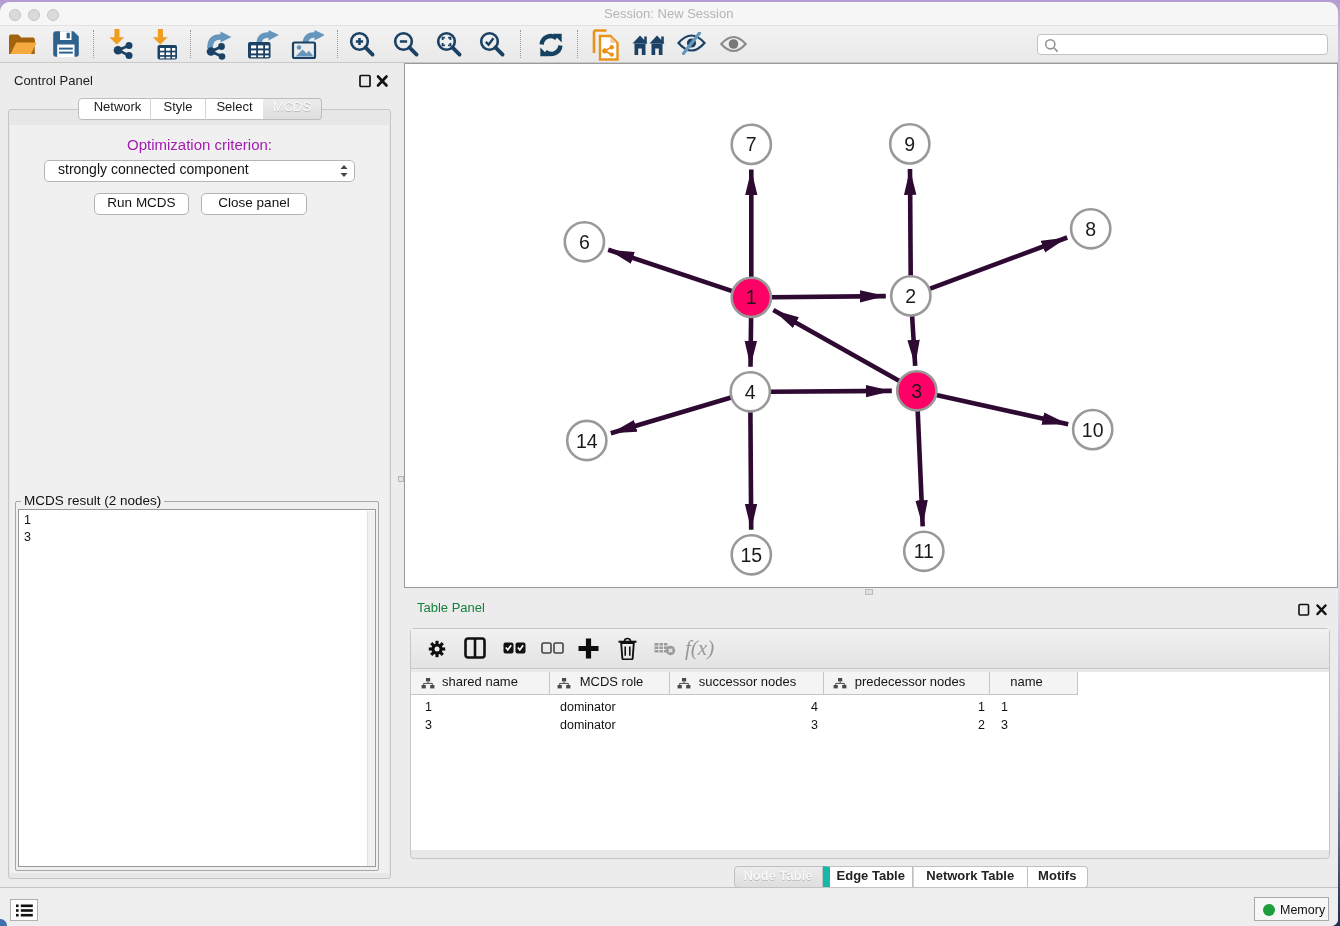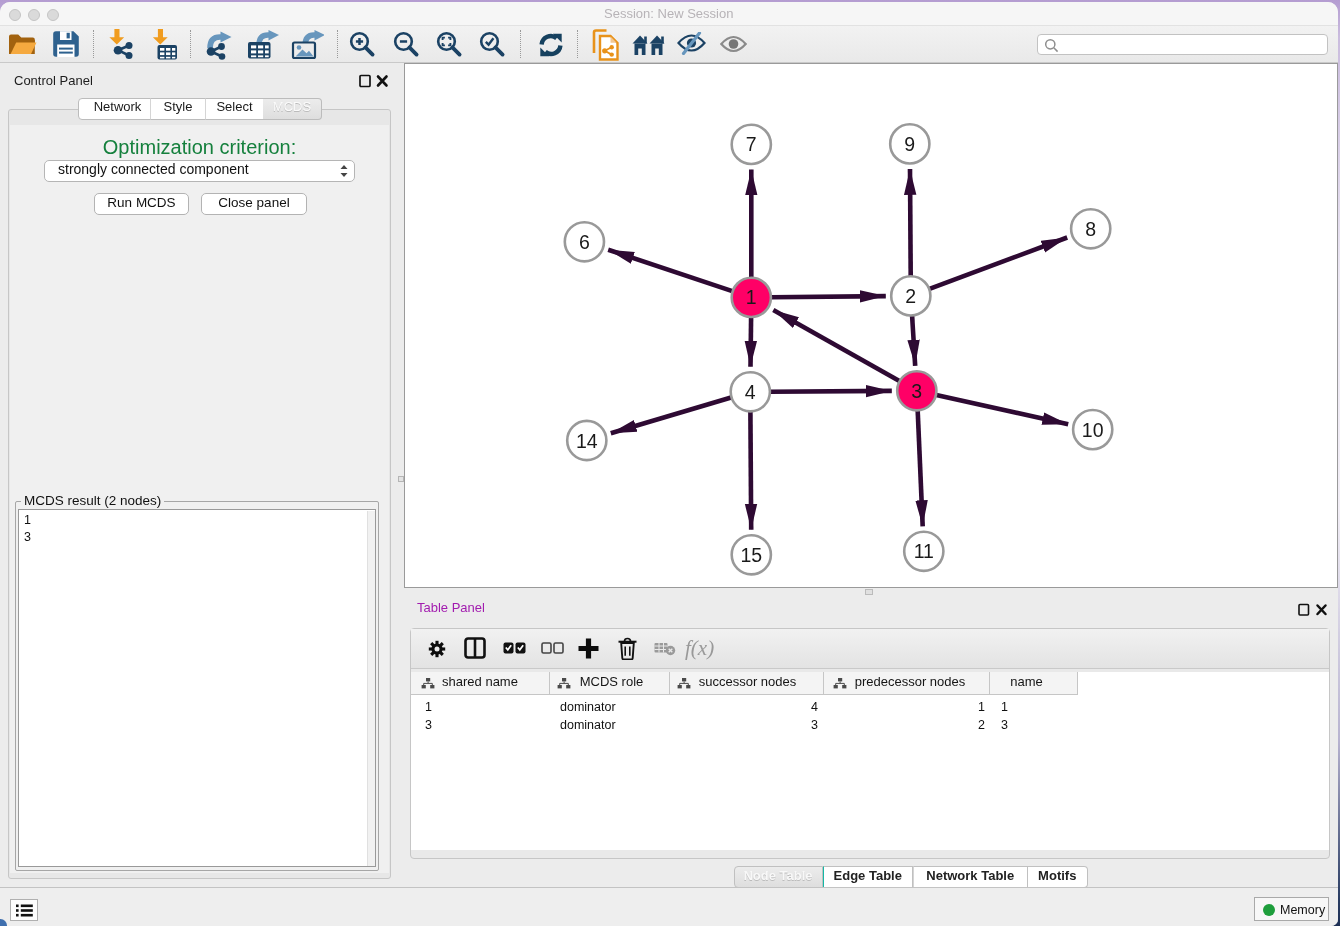--- a/index.html
+++ b/index.html
@@ -15,36 +15,36 @@
 #toolbar { position:absolute; left:0; top:24px; width:100%; height:37px; background:linear-gradient(#f2f2f2,#e9e9e9); border-bottom:1px solid #c9c9c9; }
 .tsep { position:absolute; top:4px; height:28px; width:0; border-left:1px dotted #9a9a9a; }
 #search { position:absolute; left:1037px; top:7.5px; width:291px; height:21px; background:#fff; border:1px solid #c2c2c2; border-radius:4px; }
 
 #mainbg { position:absolute; left:0; top:61px; width:100%; height:824px; background:#ececec; }
 
 #cp-title { position:absolute; left:14px; top:71px; font-size:13px; color:#1d1d1d; }
 .tab { position:absolute; top:95.5px; height:22px; background:#fff; border:1px solid #bcbcbc; font-size:13px; color:#1a1a1a; text-align:center; line-height:16.5px; }
 #tabpane { position:absolute; left:8px; top:107px; width:383px; height:770px; border:1px solid #c6c6c6; border-radius:3px; background:#e7e7e7; }
 #innerpane { position:absolute; left:10px; top:123px; width:379px; height:748px; background:#f0f0f0; }
-#optlabel { position:absolute; left:0px; top:133.5px; width:399px; text-align:center; font-size:20px; color:#15803d; }
+#optlabel { position:absolute; left:0px; top:133.5px; width:399px; text-align:center; font-size:15px; color:#a21caf; }
 #combo { position:absolute; left:44px; top:158px; width:311px; height:22px; background:#fff; border:1px solid #b5b5b5; border-radius:5px; font-size:14px; color:#111; line-height:17px; padding-left:13px; }
 .btn { position:absolute; top:191px; height:22px; background:#fff; border:1px solid #b3b3b3; border-radius:5px; font-size:13.5px; color:#111; text-align:center; line-height:17px; }
 #grp { position:absolute; left:15px; top:499px; width:364px; height:370px; border:1px solid #a6a6a6; border-radius:2px; }
 #grplabel { position:absolute; left:21px; top:491px; background:#f0f0f0; padding:0 3px; font-size:13.5px; color:#111; }
 #grpwhite { position:absolute; left:18px; top:507px; width:358px; height:358px; background:#fff; border:1px solid #999; font-size:12.5px; color:#111; line-height:16.5px; padding:2px 0 0 5px; }
 #grpsb { position:absolute; left:348px; top:1px; width:8px; height:355px; background:#f1f1f1; border-left:1px solid #e0e0e0; }
 
 #vgrip { position:absolute; left:398px; top:473.5px; width:5.5px; height:6px; background:#e3e3e3; border:1px solid #b5b5b5; }
 
 #netframe { position:absolute; left:404px; top:61px; width:934px; height:525px; border:1px solid #9a9a9a; background:#fff; }
 #nettitle { position:absolute; left:0; top:0; width:100%; height:26px; background:linear-gradient(#f4f4f4,#d2d2d2); border-bottom:1px solid #ababab; }
 #nettext { position:absolute; left:0; top:5px; width:100%; text-align:center; font-size:13px; font-weight:700; color:#1c1c1c; }
 .tfl { position:absolute; top:7px; width:13px; height:13px; border-radius:50%; }
 
-#tp-title { position:absolute; left:417px; top:598px; font-size:13px; color:#a21caf; }
+#tp-title { position:absolute; left:417px; top:598px; font-size:13px; color:#15803d; }
 #tpbox { position:absolute; left:410px; top:626px; width:920px; height:231px; background:#e9e9e9; border:1px solid #c6c6c6; border-radius:4px; }
 #tptoolbar { position:absolute; left:0px; top:0px; width:918px; height:40px; background:linear-gradient(#f1f1f1,#e3e3e3); border-bottom:1px solid #c9c9c9; }
 #tpwhite { position:absolute; left:0px; top:43px; width:918px; height:178px; background:#fff; }
 .hcell { position:absolute; top:0; height:23px; background:#f4f4f4; border-right:1px solid #c6c6c6; border-bottom:1px solid #c6c6c6; font-size:13px; color:#151515; text-align:center; line-height:19px; }
 .cell { position:absolute; font-size:12.5px; color:#111; }
 
 .btab { position:absolute; top:864px; height:22px; border:1px solid #c0c0c0; background:#fff; font-size:13px; font-weight:700; color:#222; text-align:center; line-height:17px;margin-left:40px; }
 
 #statusbar { position:absolute; left:0; top:885px; width:100%; height:39px; border-top:1px solid #c3c3c3; background:#eeeeee; }
 #listbtn { position:absolute; left:10px; top:11px; width:28px; height:22px; background:#fdfdfd; border:1px solid #b0b0b0; }
@@ -385,21 +385,21 @@
       <div class="cell" style="left:562px; top:28px; width:12px; text-align:right;">1</div>
       <div class="cell" style="left:590px; top:28px;">1</div>
       <div class="cell" style="left:14px; top:45.5px;">3</div>
       <div class="cell" style="left:149px; top:45.5px;">dominator</div>
       <div class="cell" style="left:395px; top:45.5px; width:12px; text-align:right;">3</div>
       <div class="cell" style="left:562px; top:45.5px; width:12px; text-align:right;">2</div>
       <div class="cell" style="left:590px; top:45.5px;">3</div>
     </div>
   </div>
   <div class="btab" style="left:693.5px; width:89px; border-radius:4px 0 0 4px; background:linear-gradient(#ececec,#dedede); color:#f8f8f8; text-shadow:0 1px 0 #bbb;">Node Table</div>
-  <div class="btab" style="left:782.5px; width:90.5px; border-left:1px solid #14b8a6;">Edge Table</div>
+  <div class="btab" style="left:782.5px; width:90.5px; border-left:7px solid #14b8a6;">Edge Table</div>
   <div class="btab" style="left:873px; width:114.5px; border-left:1px solid #d5d5d5;">Network Table</div>
   <div class="btab" style="left:987.5px; width:60.5px; border-left:none; border-radius:0 4px 4px 0;">Motifs</div>
 
   <div id="statusbar">
     <div id="listbtn">
         <svg class="abs" style="left:5px;top:4px" width="17" height="13" viewBox="0 0 17 13">
           <g fill="#111">
             <rect x="0" y="0.5" width="2.6" height="2.6"></rect>
             <rect x="4.8" y="0.5" width="12" height="2.6"></rect>
             <rect x="0" y="5.2" width="2.6" height="2.6"></rect>

